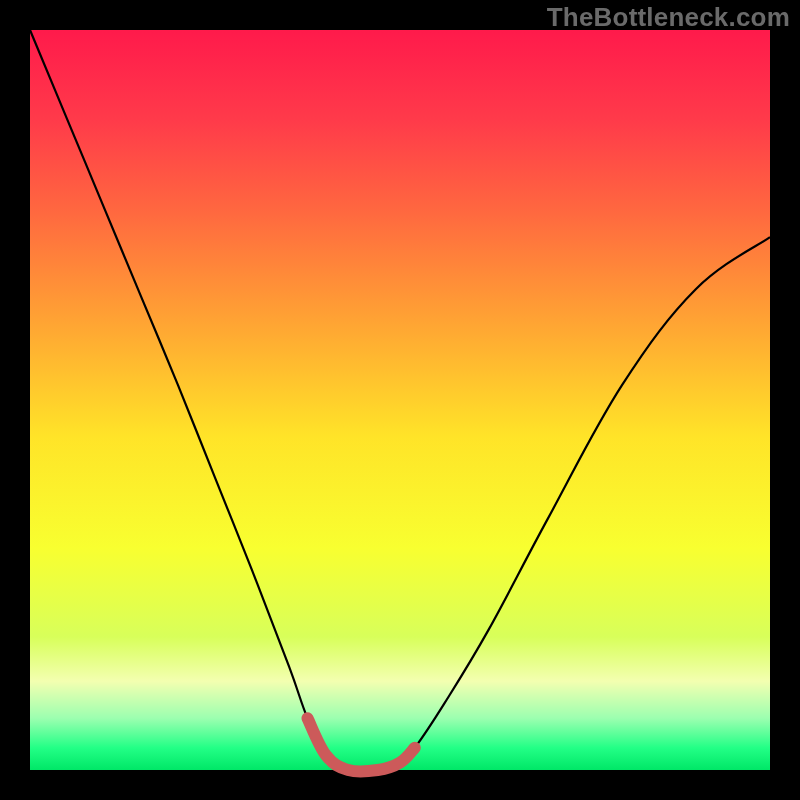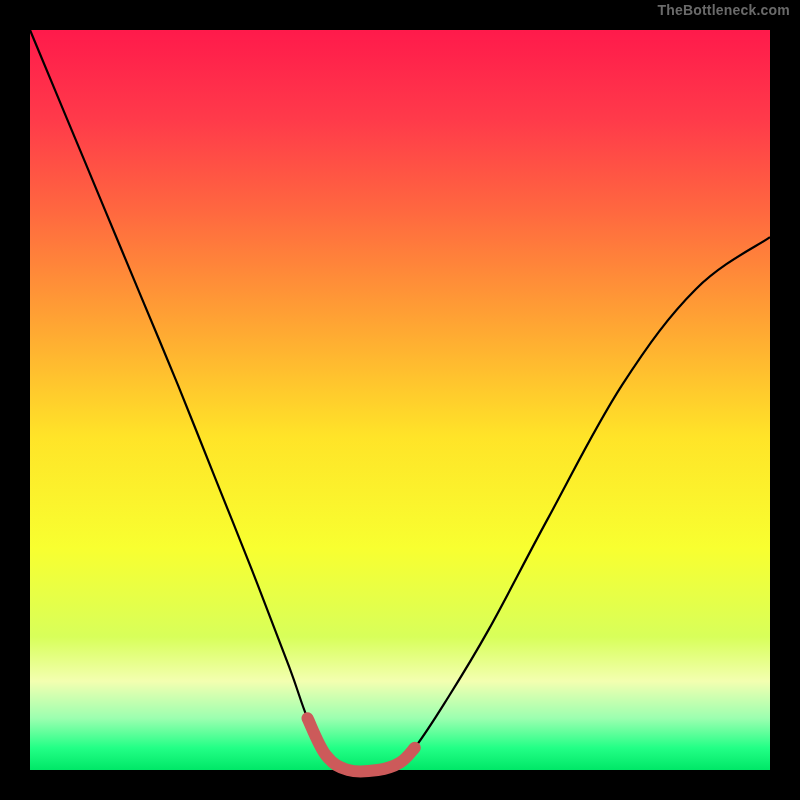--- a/index.html
+++ b/index.html
@@ -17,21 +17,21 @@
     left: 0;
     width: 800px;
     height: 800px;
     background: #000;
   }
   .watermark {
     position: absolute;
     top: 2px;
     right: 10px;
     color: #6a6a6a;
-    font-size: 14px;
+    font-size: 26px;
     font-weight: 600;
     letter-spacing: 0.2px;
     z-index: 10;
   }
   svg {
     position: absolute;
     top: 0;
     left: 0;
   }
 </style>

